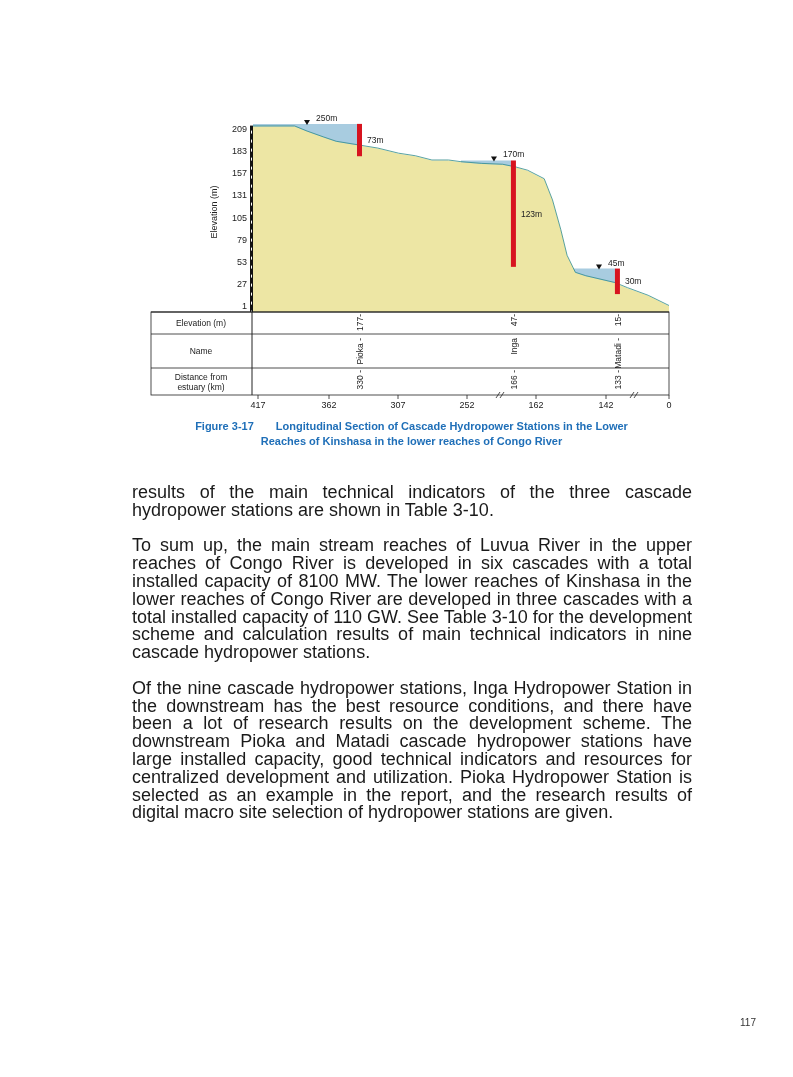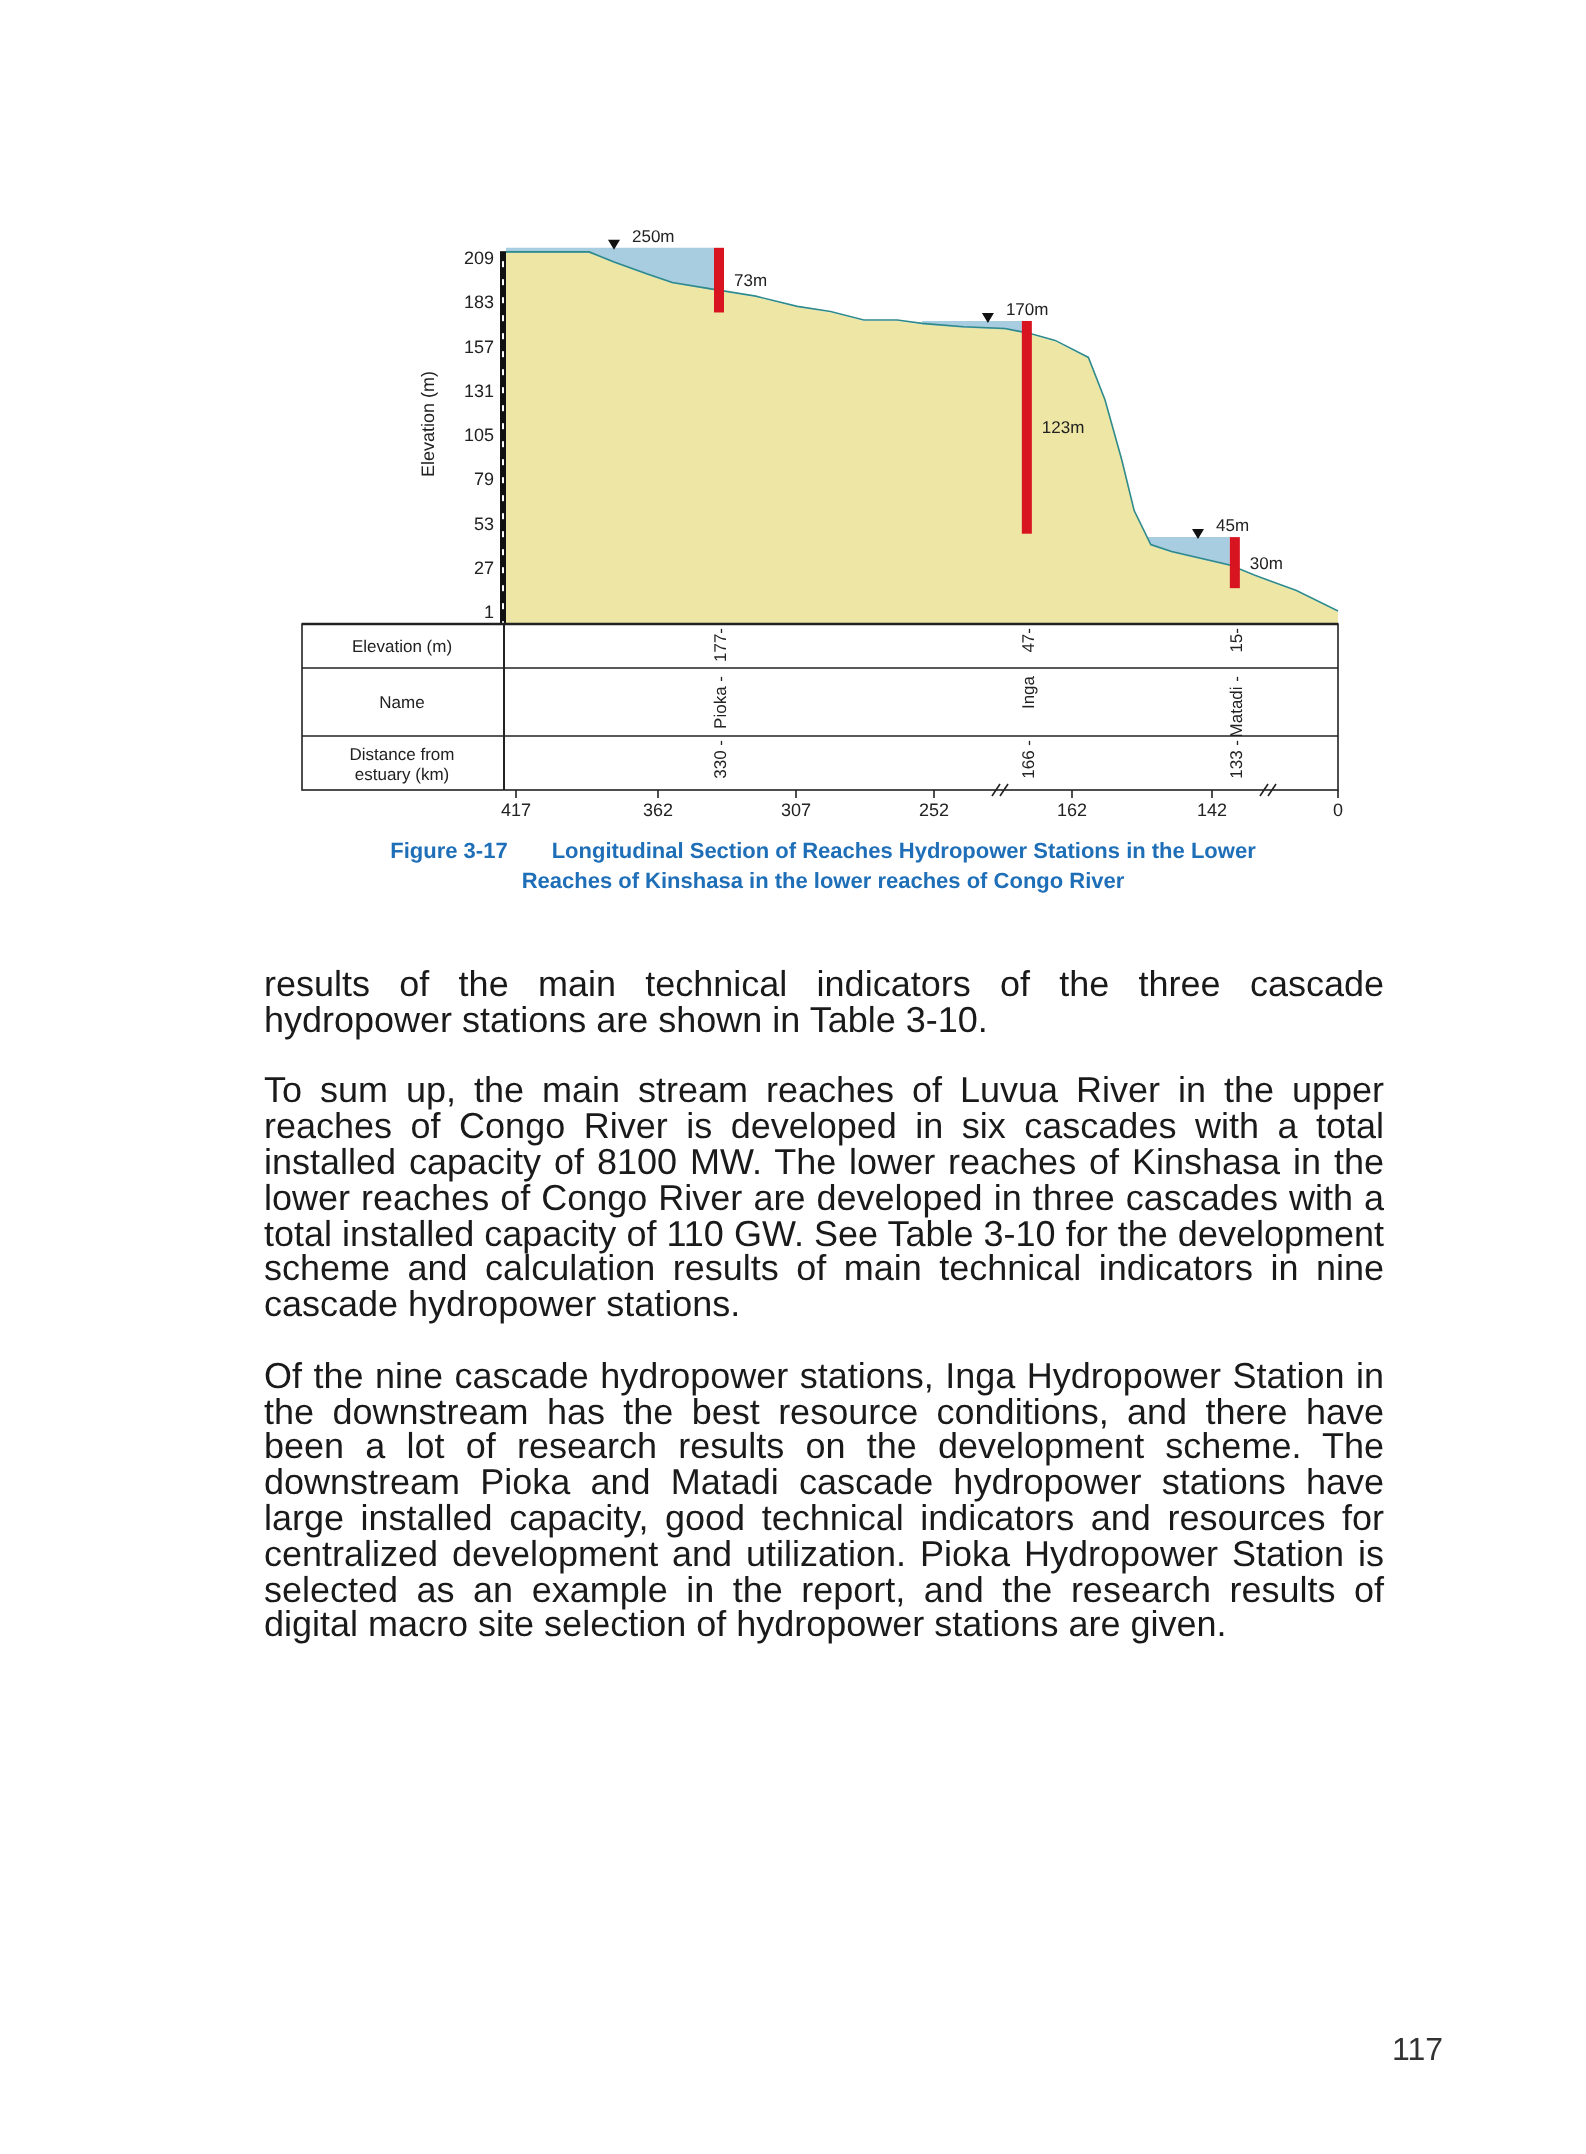--- a/index.html
+++ b/index.html
@@ -6,21 +6,21 @@
   body { width: 793px; height: 1077px; position: relative; overflow: hidden;
          font-family: "Liberation Sans", sans-serif; color: #1a1a1a; }
   #figure { position: absolute; left: 0; top: 0; width: 793px; height: 460px; }
   #figure svg { position: absolute; left: 0; top: 0; }
   .caption { position: absolute; left: 140px; width: 543px; top: 419px; text-align: center;
              color: #1f6fb8; font-weight: bold; font-size: 11px; line-height: 15px; }
   .caption .fig-num { margin-right: 22px; }
   .body-text { position: absolute; left: 132px; width: 560px; font-size: 18px; line-height: 17.8px;
                text-align: justify; color: #1a1a1a; }
   .body-text p { margin: 0 0 17.8px 0; }
-  .page-number { position: absolute; left: 696px; top: 1017px; font-size: 16px; color: #333; }
+  .page-number { position: absolute; left: 740px; top: 1017px; font-size: 10px; color: #333; }
   .tick-text { font-size: 9px; fill: #222; font-family: "Liberation Sans", sans-serif; }
   .tbl-text { font-size: 8.5px; fill: #222; font-family: "Liberation Sans", sans-serif; }
   .ann { font-size: 8.5px; fill: #222; font-family: "Liberation Sans", sans-serif; }
 </style>
 </head>
 <body>
 
 <div id="figure">
   <svg id="chart" width="793" height="460">
       <polygon points="253,123.89423076923077 357,123.89423076923077 357,312 253,312" fill="#a8cce0"></polygon>
@@ -105,21 +105,21 @@
       <line x1="669" y1="395" x2="669" y2="399" stroke="#222" stroke-width="0.8"></line>
       <text x="669" y="408" text-anchor="middle" class="tick-text">0</text>
       <line x1="496" y1="398" x2="500" y2="392" stroke="#222" stroke-width="0.8"></line>
       <line x1="500" y1="398" x2="504" y2="392" stroke="#222" stroke-width="0.8"></line>
       <line x1="630" y1="398" x2="634" y2="392" stroke="#222" stroke-width="0.8"></line>
       <line x1="634" y1="398" x2="638" y2="392" stroke="#222" stroke-width="0.8"></line>
     </svg>
 </div>
 
 <div class="caption">
-  <div><span class="fig-num">Figure 3-17</span><span>Longitudinal Section of Reaches Hydropower Stations in the Lower</span></div>
+  <div><span class="fig-num">Figure 3-17</span><span>Longitudinal Section of Cascade Hydropower Stations in the Lower</span></div>
   <div>Reaches of Kinshasa in the lower reaches of Congo River</div>
 </div>
 
 <div class="body-text" style="top:484px;">
   <p>results of the main technical indicators of the three cascade hydropower stations are shown in Table 3-10.</p>
   <p>To sum up, the main stream reaches of Luvua River in the upper reaches of Congo River is developed in six cascades with a total installed capacity of 8100 MW. The lower reaches of Kinshasa in the lower reaches of Congo River are developed in three cascades with a total installed capacity of 110 GW. See Table 3-10 for the development scheme and calculation results of main technical indicators in nine cascade hydropower stations.</p>
   <p>Of the nine cascade hydropower stations, Inga Hydropower Station in the downstream has the best resource conditions, and there have been a lot of research results on the development scheme. The downstream Pioka and Matadi cascade hydropower stations have large installed capacity, good technical indicators and resources for centralized development and utilization. Pioka Hydropower Station is selected as an example in the report, and the research results of digital macro site selection of hydropower stations are given.</p>
 </div>
 
 <div class="page-number">117</div>

